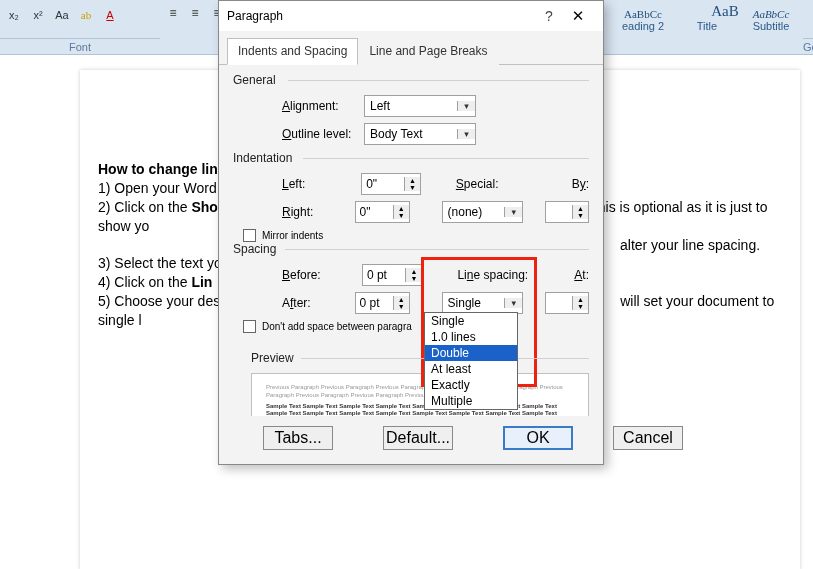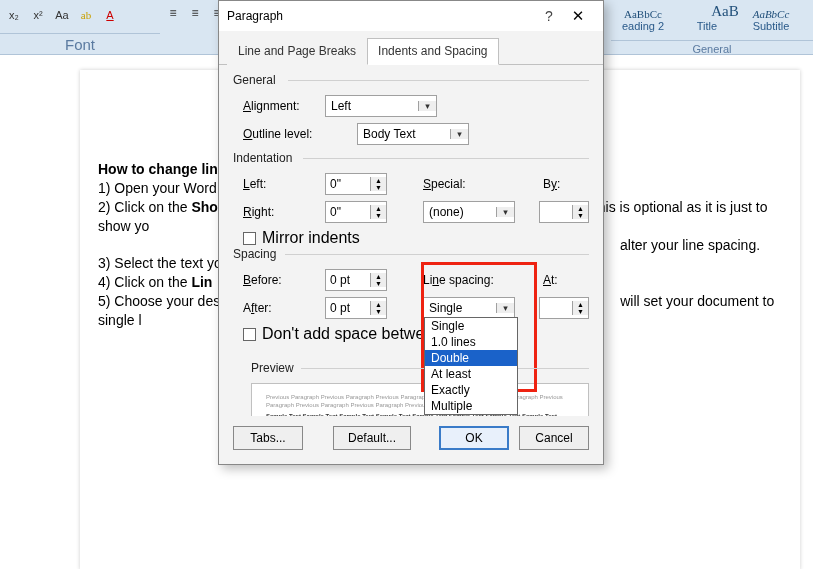--- a/index.html
+++ b/index.html
@@ -3,24 +3,24 @@
 <meta charset="utf-8">
 <style>
   * { box-sizing: border-box; margin: 0; padding: 0; font-family: "Segoe UI", Tahoma, sans-serif; }
   body { width: 813px; height: 569px; background: #fff; position: relative; overflow: hidden; font-size: 12px; }
 
   
   .ribbon { position: absolute; top: 0; left: 0; width: 813px; height: 55px; background: #d9e6f2; border-bottom: 1px solid #b0c4d8; }
   .ribbon-left { position: absolute; left: 0; top: 0; width: 160px; height: 55px; display:flex; flex-direction:column; }
   .ribbon-left .icons { display:flex; gap:4px; padding: 2px 4px; align-items:center; height: 30px;}
   .ribbon-left .iconbtn { width:20px; height:20px; border:1px solid transparent; display:flex; align-items:center; justify-content:center; font-size:11px; color:#333; }
-  .ribbon-left .group-label { border-top:1px solid #b0c4d8; text-align:center; font-size:15px; color:#5a7aa0; padding:2px 0; margin-top:auto;}
+  .ribbon-left .group-label { border-top:1px solid #b0c4d8; text-align:center; font-size:11px; color:#5a7aa0; padding:2px 0; margin-top:auto;}
   .ribbon-mid-icons { position:absolute; left:163px; top:3px; display:flex; gap:2px;}
   .ribbon-mid-icons .iconbtn{ width:20px;height:20px; border:1px solid transparent; display:flex; align-items:center; justify-content:center; font-size:12px; color:#333;}
-  .ribbon-styles { position:absolute; right:0; top:0; width:202px; height:55px; display:flex; flex-direction:column;}
+  .ribbon-styles { position:absolute; right:0; top:0; width:202px; height:55px; display:flex; }
   .ribbon-styles .row{ display:flex; height:34px; align-items:flex-end; gap:0;}
   .stylebox { width:64px; height:34px; border:0; display:flex; flex-direction:column; align-items:center; justify-content:flex-end; padding-bottom:2px; }
   .stylebox .prev { font-family:"Times New Roman",serif; color:#1f4e79; }
   .stylebox .lbl { font-size:11px; color:#2a5a8a; }
   .ribbon-styles .group-label { border-top:1px solid #b0c4d8; text-align:center; font-size:11px; color:#5a7aa0; padding:2px 0; margin-top:auto;}
 
   
   .docpage { position:absolute; left:80px; top:70px; width:720px; height:500px; background:#fff; box-shadow: 0 0 4px rgba(0,0,0,.2); padding: 90px 18px 0 18px; font-family:"Times New Roman", serif; font-size:14px; color:#000; line-height:1.35; }
   .docpage .bold { font-weight:bold; }
 
@@ -34,42 +34,42 @@
   .tab { padding:5px 10px 6px 10px; font-size:12px; border:1px solid transparent; border-bottom:none; position:relative; top:1px; background:#f3f3f3; color:#333; }
   .tab.active { background:#fff; border-color:#c0c0c0; border-bottom:1px solid #fff; }
   .dlgbody { flex:1; padding:8px 14px 0 14px; background:#f3f3f3; overflow:hidden; }
   .group legend, .group .glabel { font-size:12px; color:#222; display:block; position:relative; margin-bottom:8px; }
   .group .glabel::after { content:""; position:absolute; left:55px; right:0; top:50%; height:1px; background:#d0d0d0; }
   .group.spacing .glabel::after{ left:52px;}
   .group.preview .glabel::after{ left:50px;}
   .group.indent .glabel::after{ left:70px;}
 
   .row { display:flex; align-items:center; margin-bottom:6px; font-size:12px;}
-  .lblcol { width:82px; }
+  .lblcol { width:82px;margin-left:39px; }
   .under { text-decoration: underline; }
 
   .combo, .txt, .spin { height:22px; border:1px solid #a0a0a0; background:#fff; font-size:12px; display:flex; align-items:center; position:relative; }
   .combo { width:112px; }
   .combo .val { flex:1; padding:0 5px; white-space:nowrap; overflow:hidden;}
   .combo .arr { width:18px; border-left:1px solid #a0a0a0; background:#eee; display:flex; align-items:center; justify-content:center; font-size:9px; color:#333;}
   .spin { width:62px; }
   .spin .val { flex:1; padding:0 4px;}
   .spin .arrs { width:16px; display:flex; flex-direction:column; border-left:1px solid #a0a0a0;}
   .spin .arrs div{ flex:1; display:flex; align-items:center; justify-content:center; font-size:7px; background:#eee; }
   .spin.small{ width:50px;}
   .combo.small{ width:92px;}
 
-  .chk { display:flex; align-items:center; gap:6px; font-size:16px; margin-top:4px;}
+  .chk { display:flex; align-items:center; gap:6px; font-size:10px; margin-top:4px;}
   .chk .box{ width:13px; height:13px; border:1px solid #666; background:#fff;}
 
   .preview-box { border:1px solid #c0c0c0; background:#fff; height:100px; padding:10px 14px; font-size:6px; color:#999; line-height:1.3; overflow:hidden;}
   .preview-box .dark { color:#333; font-weight:bold;}
 
   .btnrow { padding:10px 14px 14px 14px; display:flex; gap:10px; align-items:center;}
-  .btn { height:24px; padding:0 14px; border:1px solid #888; background:#efefef; font-size:12px; display:inline-flex; align-items:center; justify-content:center; min-width:70px;}
+  .btn { height:24px; padding:0 14px; border:1px solid #888; background:#efefef; font-size:16px; display:inline-flex; align-items:center; justify-content:center; min-width:70px;margin-left:30px;}
   .btn.primary { border:2px solid #3a7bc8; background:#e8f0fb;}
 
   
   .redbox { position:absolute; border:3px solid #e21; pointer-events:none; }
 
   
   .dropdown { position:absolute; background:#fff; border:1px solid #666; font-size:12px; z-index:50;}
   .dropdown .opt { padding:1px 6px; white-space:nowrap; }
   .dropdown .opt.sel { background:#1a62c9; color:#fff; }
 </style>
@@ -123,35 +123,35 @@
   <div><span>5) Choose your des</span><span style="display:inline-block; width:400px;"></span><span>will set your document to single l</span></div>
 </div>
 
 <div class="dialog">
   <div class="titlebar">
     <div class="title">Paragraph</div>
     <div class="help">?</div>
     <div class="close">✕</div>
   </div>
   <div class="tabs">
+    <div class="tab active">Indents and Spacing</div>
     <div class="tab">Line and Page Breaks</div>
-    <div class="tab active">Indents and Spacing</div>
   </div>
   <div class="dlgbody">
 
     <div class="group">
       <div class="glabel">General</div>
       <div class="row" style="padding-left:10px;">
         <div class="lblcol"><span class="under">A</span>lignment:</div>
         <div class="combo">
           <div class="val">Left</div>
           <div class="arr">▾</div>
         </div>
       </div>
-      <div class="row" style="padding-left:10px;gap:32px;">
+      <div class="row" style="padding-left:10px;">
         <div class="lblcol"><span class="under">O</span>utline level:</div>
         <div class="combo">
           <div class="val">Body Text</div>
           <div class="arr">▾</div>
         </div>
       </div>
     </div>
 
     <div class="group indent">
       <div class="glabel">Indentation</div>

